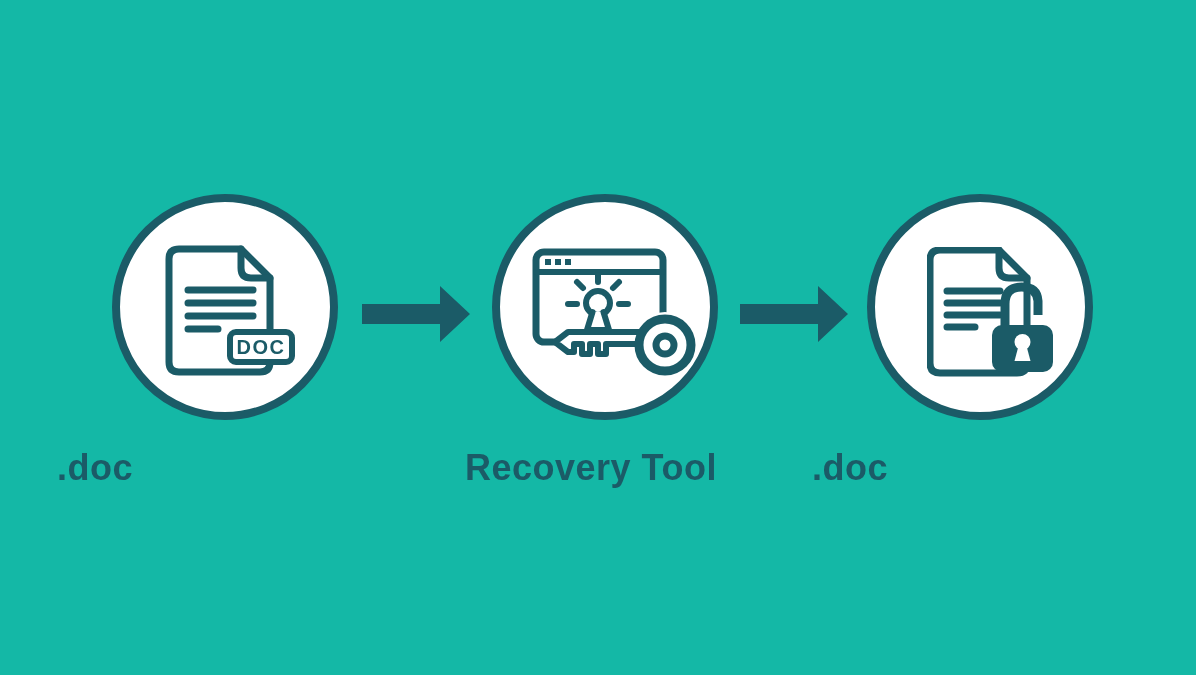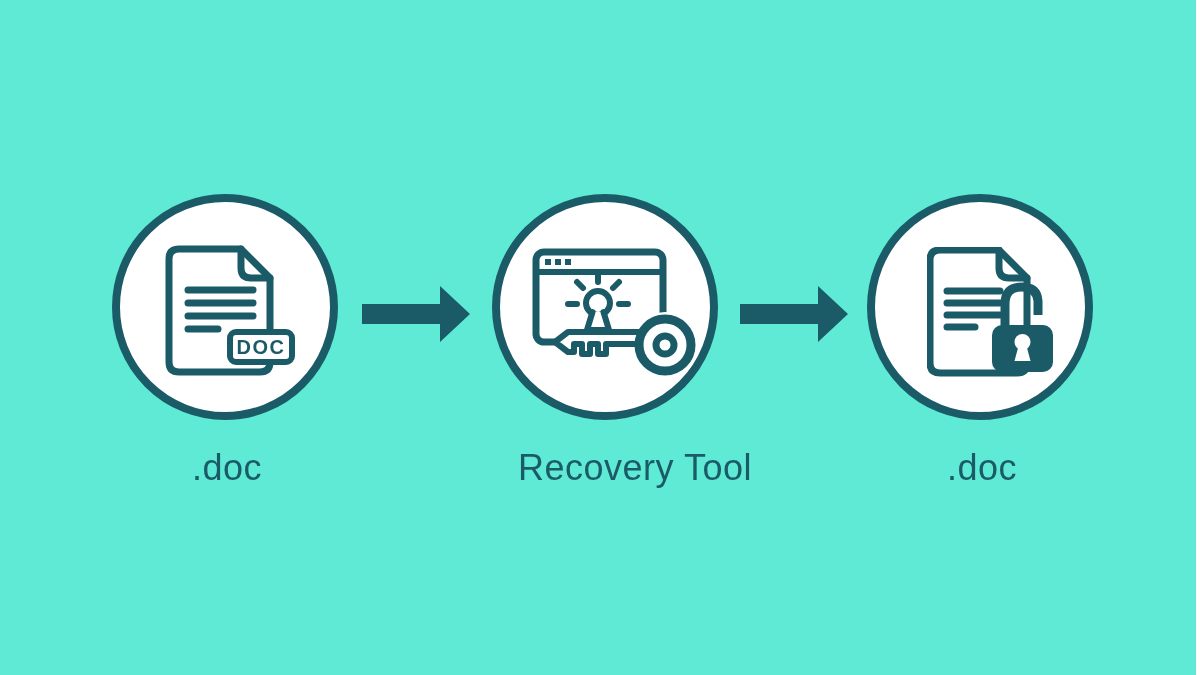--- a/index.html
+++ b/index.html
@@ -4,21 +4,21 @@
 <style>
   :root { --accent: #1B5B67; }
   * { box-sizing: border-box; }
   html, body { margin: 0; padding: 0; }
   body { background: #ffffff; }
 
   .canvas {
     position: relative;
     width: 1196px;
     height: 675px;
-    background: #5eead4;
+    background: #14b8a6;
     overflow: hidden;
     font-family: "Liberation Sans", sans-serif;
   }
 
   .node-circle {
     position: absolute;
     width: 226px;
     height: 226px;
     border: 8px solid var(--accent);
     border-radius: 50%;
@@ -35,23 +35,23 @@
 
   .arrow { position: absolute; }
   .arrow-1 { left: 362px; top: 284px; }
   .arrow-2 { left: 740px; top: 284px; }
 
   .node-label {
     position: absolute;
     top: 448px;
     width: 340px;
     transform: translateX(-50%);
-    text-align: center;
+    text-align: left;
     font-size: 36px;
-    font-weight: 400;
+    font-weight: 700;
     letter-spacing: 0.5px;
     color: var(--accent);
     line-height: 40px;
   }
   .label-1 { left: 227px; }
   .label-2 { left: 635px; }
   .label-3 { left: 982px; }
 
   
   .ln   { fill: none;    stroke: var(--accent); stroke-width: 7; stroke-linecap: round; stroke-linejoin: round; }

